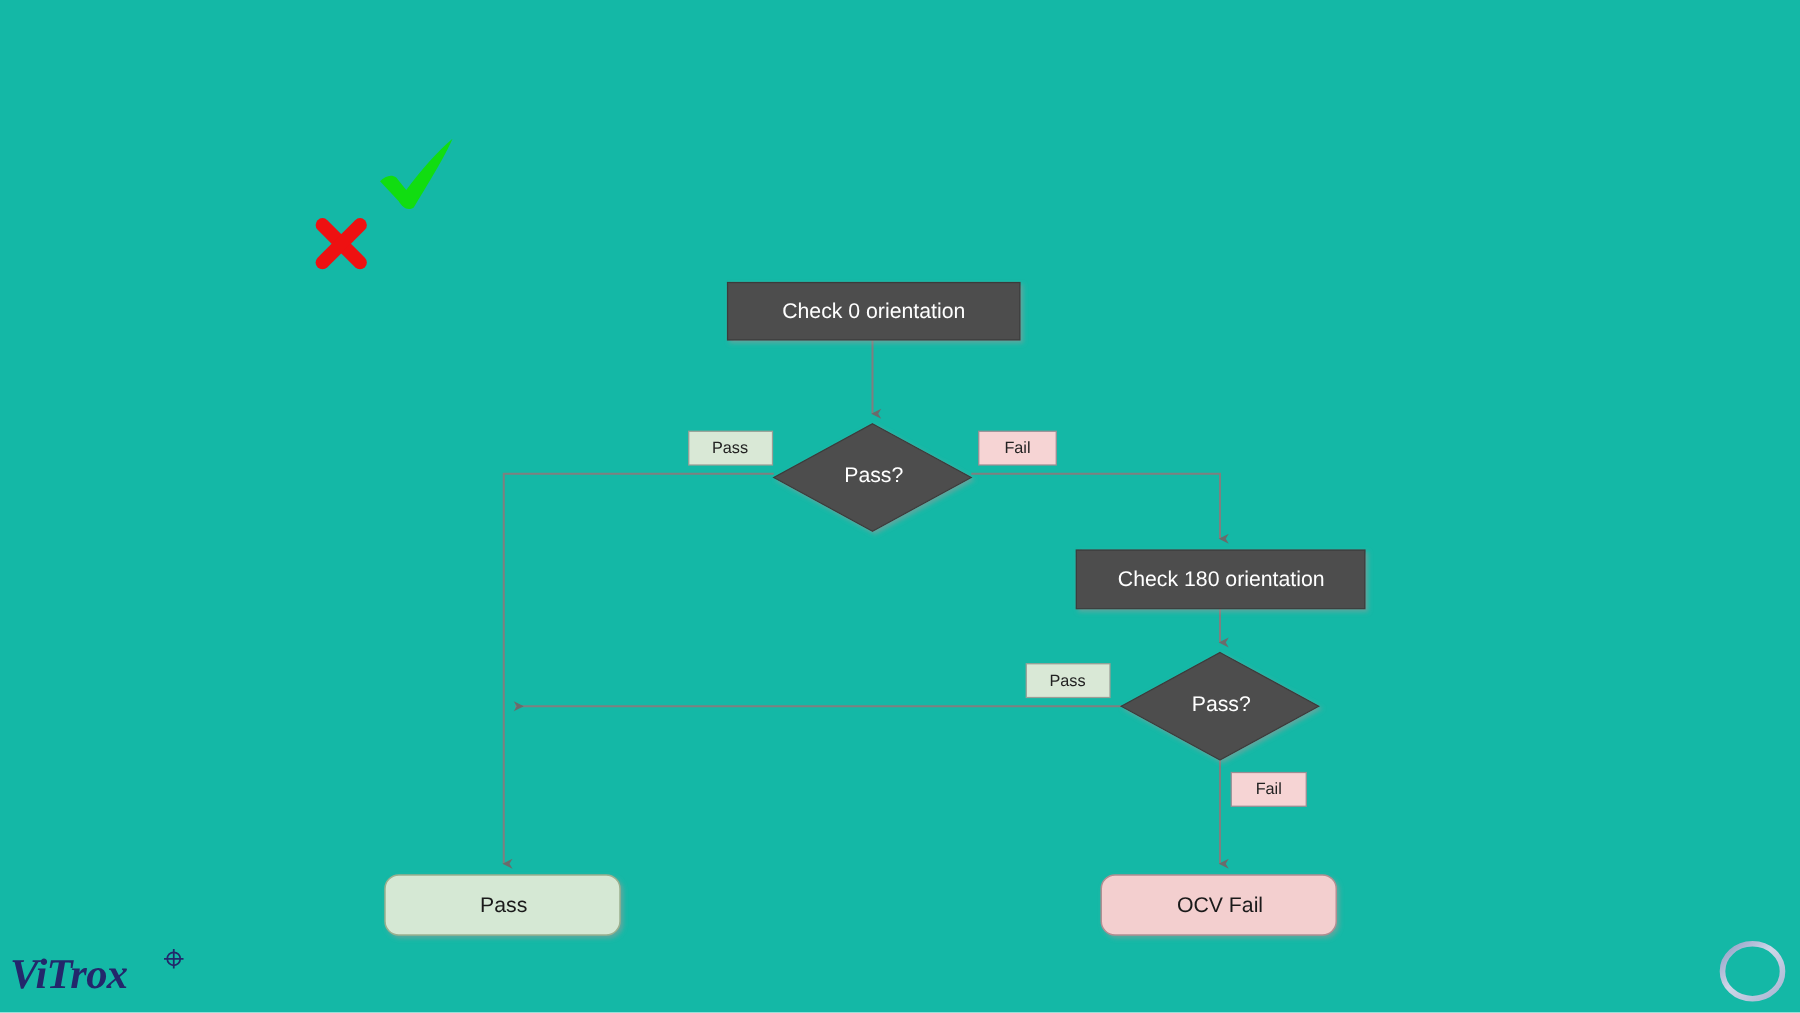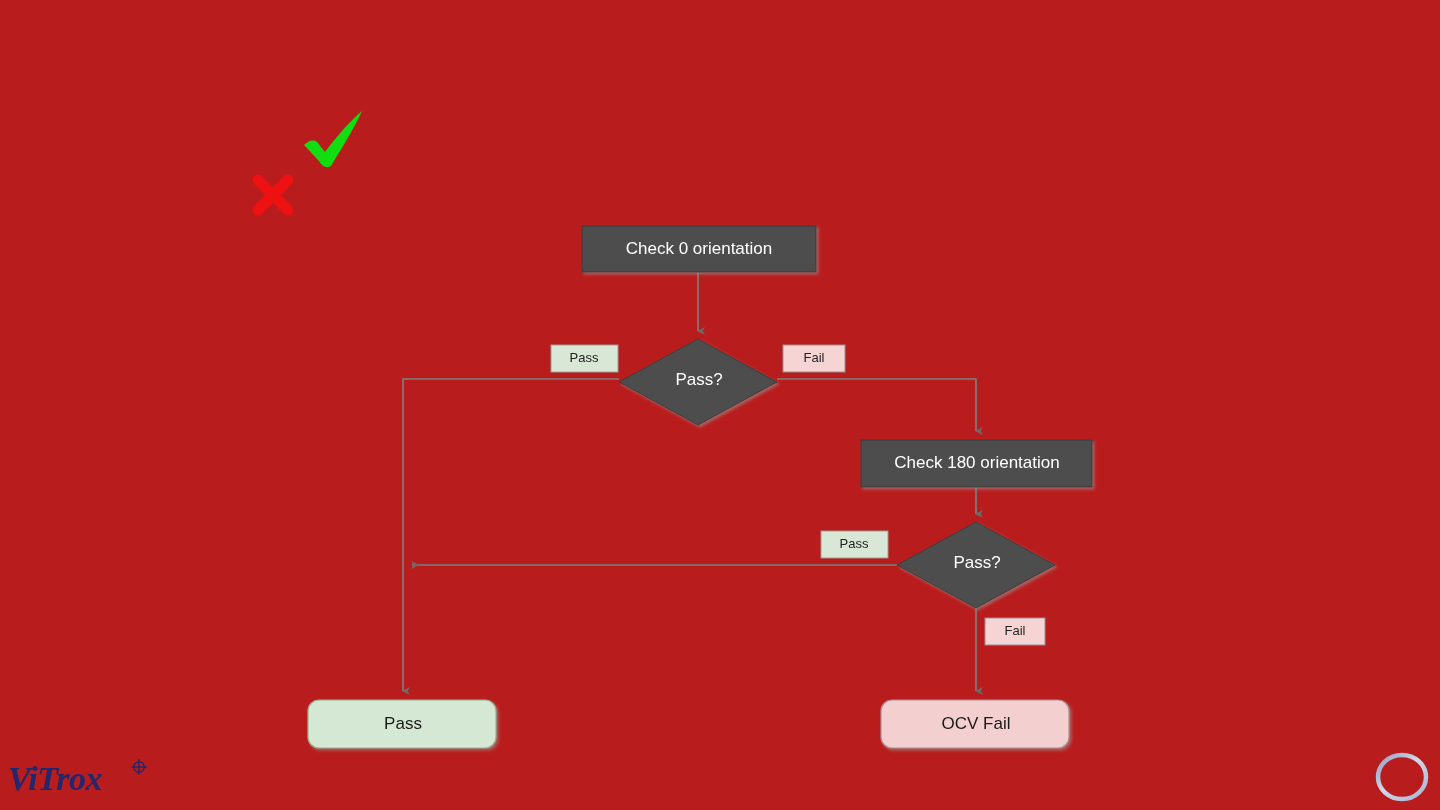--- a/index.html
+++ b/index.html
@@ -15,21 +15,21 @@
     overflow: hidden;
     font-family: "Liberation Sans", sans-serif;
     background: #ffffff;
   }
 
   #slide {
     position: absolute;
     left: 0; top: 0;
     width: 1440px;
     height: 810px;
-    background: #b91c1c;
+    background: #14b8a6;
   }
 
   
   #diagram {
     position: absolute;
     left: 0; top: 0;
     width: 1440px;
     height: 810px;
   }
 

